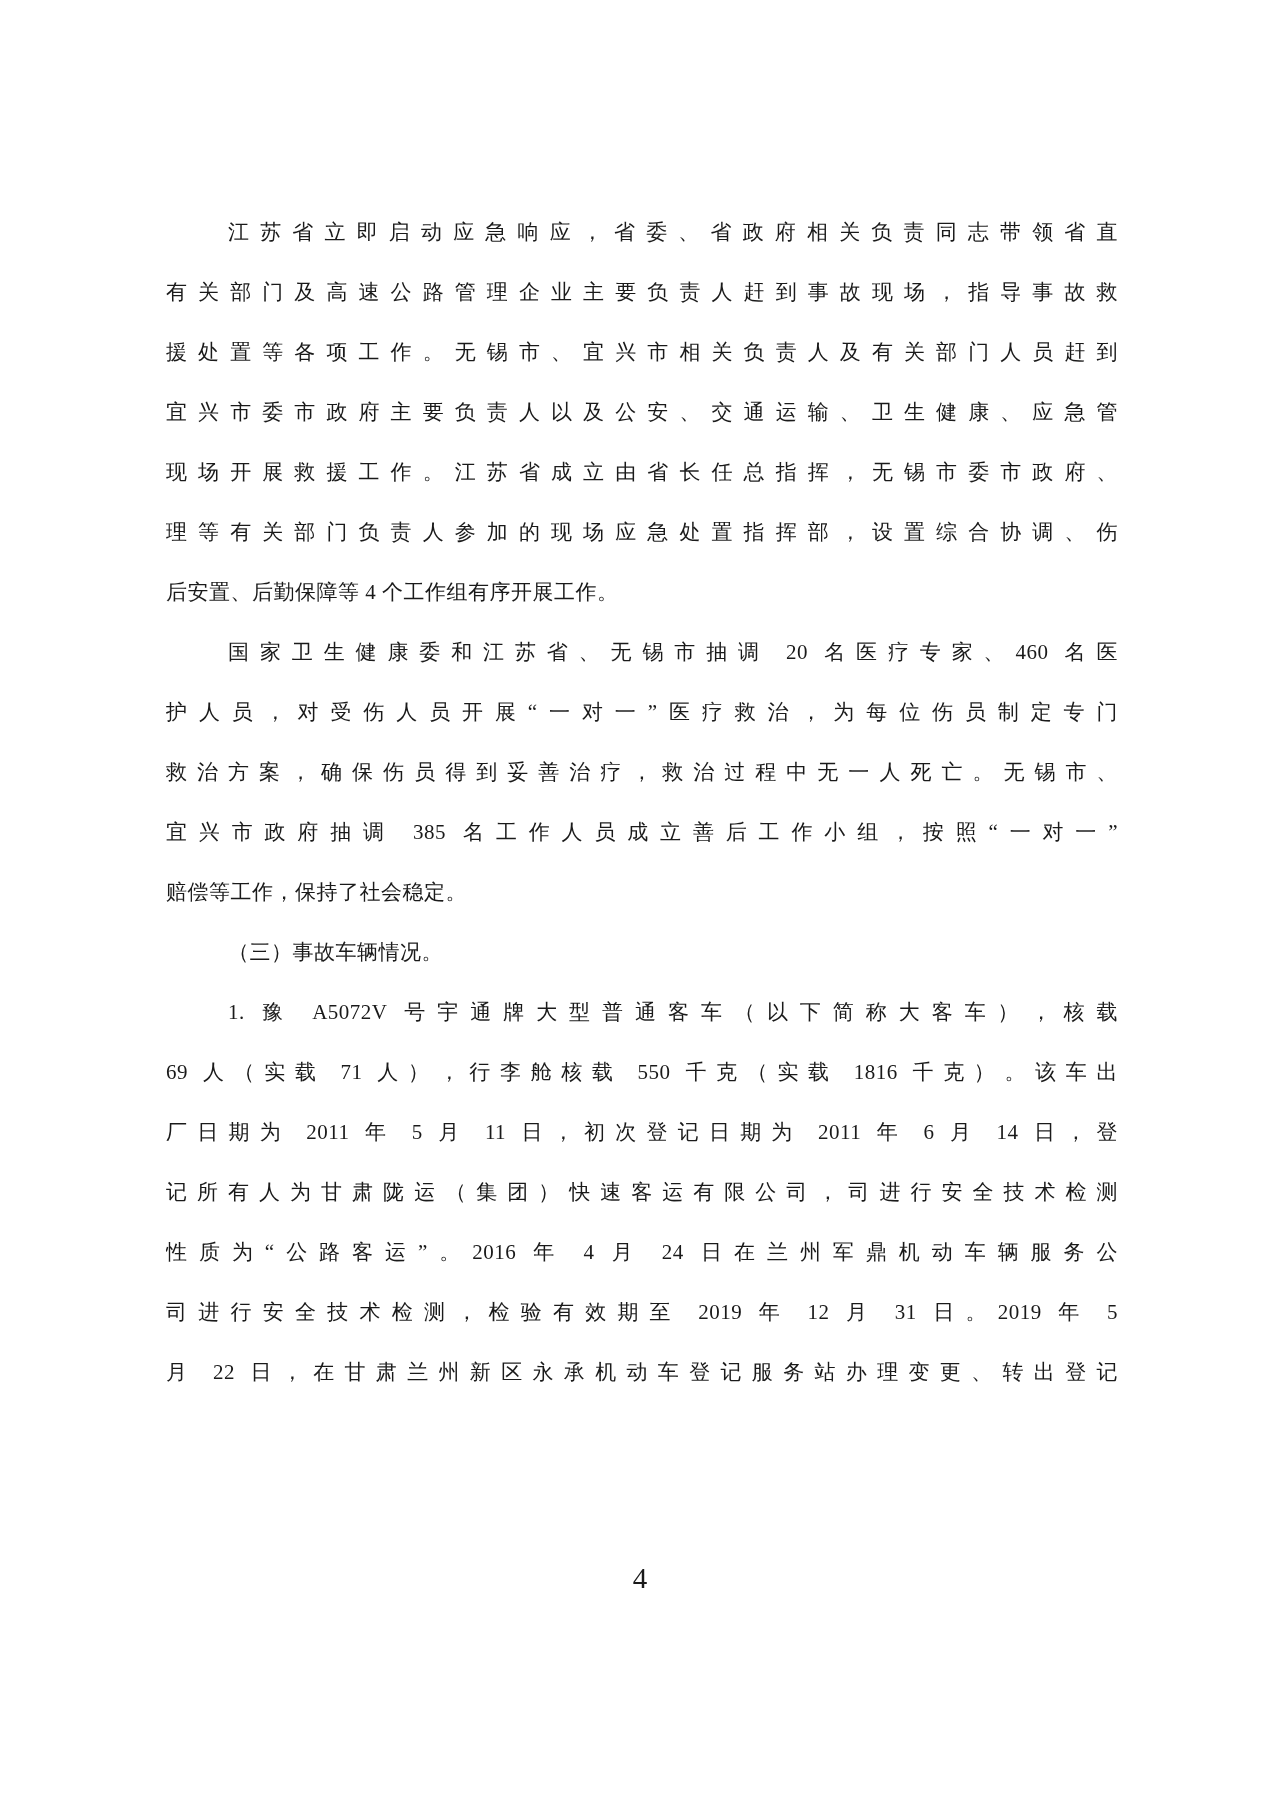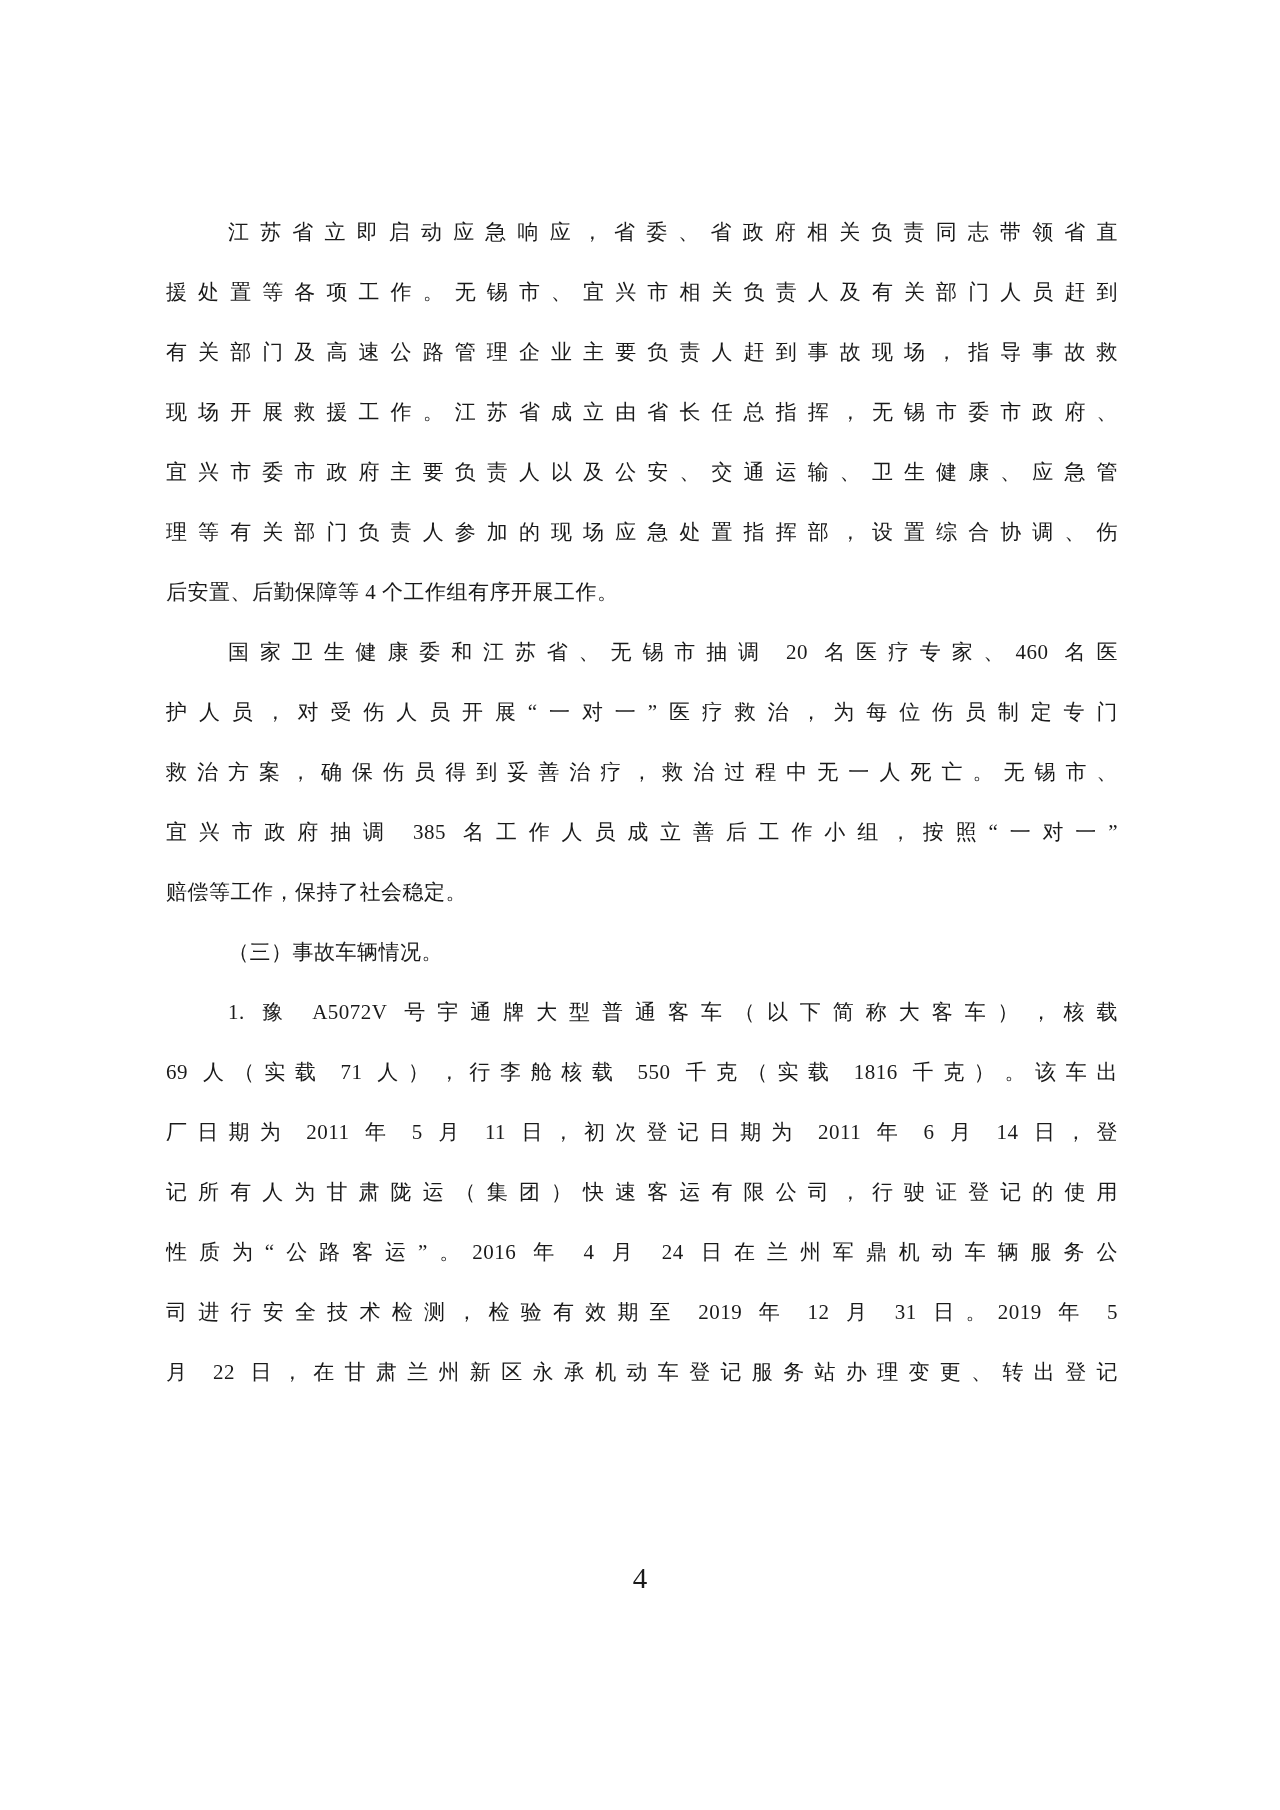--- a/index.html
+++ b/index.html
@@ -57,42 +57,42 @@
     line-height: 40px;
   }
 </style>
 </head>
 <body>
 
 <div class="page">
   <div class="content" id="doc-content">
       <div class="para body">
         <div class="line indent fill">江苏省立即启动应急响应，省委、省政府相关负责同志带领省直</div>
+        <div class="line fill">有关部门及高速公路管理企业主要负责人赶到事故现场，指导事故救</div>
         <div class="line fill">援处置等各项工作。无锡市、宜兴市相关负责人及有关部门人员赶到</div>
-        <div class="line fill">有关部门及高速公路管理企业主要负责人赶到事故现场，指导事故救</div>
+        <div class="line fill">宜兴市委市政府主要负责人以及公安、交通运输、卫生健康、应急管</div>
         <div class="line fill">现场开展救援工作。江苏省成立由省长任总指挥，无锡市委市政府、</div>
-        <div class="line fill">宜兴市委市政府主要负责人以及公安、交通运输、卫生健康、应急管</div>
         <div class="line fill">理等有关部门负责人参加的现场应急处置指挥部，设置综合协调、伤</div>
         <div class="line">后安置、后勤保障等 4 个工作组有序开展工作。</div>
       </div>
       <div class="para body">
         <div class="line indent fill">国家卫生健康委和江苏省、无锡市抽调 20 名医疗专家、460 名医</div>
         <div class="line fill">护人员，对受伤人员开展“一对一”医疗救治，为每位伤员制定专门</div>
         <div class="line fill">救治方案，确保伤员得到妥善治疗，救治过程中无一人死亡。无锡市、</div>
         <div class="line fill">宜兴市政府抽调 385 名工作人员成立善后工作小组，按照“一对一”</div>
         <div class="line">赔偿等工作，保持了社会稳定。</div>
       </div>
       <div class="para heading">
         <div class="line indent">（三）事故车辆情况。</div>
       </div>
       <div class="para body">
         <div class="line indent fill">1. 豫 A5072V 号宇通牌大型普通客车（以下简称大客车），核载</div>
         <div class="line fill">69 人（实载 71 人），行李舱核载 550 千克（实载 1816 千克）。该车出</div>
         <div class="line fill">厂日期为 2011 年 5 月 11 日，初次登记日期为 2011 年 6 月 14 日，登</div>
-        <div class="line fill">记所有人为甘肃陇运（集团）快速客运有限公司，行驶证登记的使用</div>
+        <div class="line fill">记所有人为甘肃陇运（集团）快速客运有限公司，司进行安全技术检测</div>
         <div class="line fill">性质为“公路客运”。2016 年 4 月 24 日在兰州军鼎机动车辆服务公</div>
         <div class="line fill">司进行安全技术检测，检验有效期至 2019 年 12 月 31 日。2019 年 5</div>
         <div class="line fill">月 22 日，在甘肃兰州新区永承机动车登记服务站办理变更、转出登记</div>
       </div>
     </div>
   <div class="page-footer">
     <span class="page-number">4</span>
   </div>
 </div>
 

